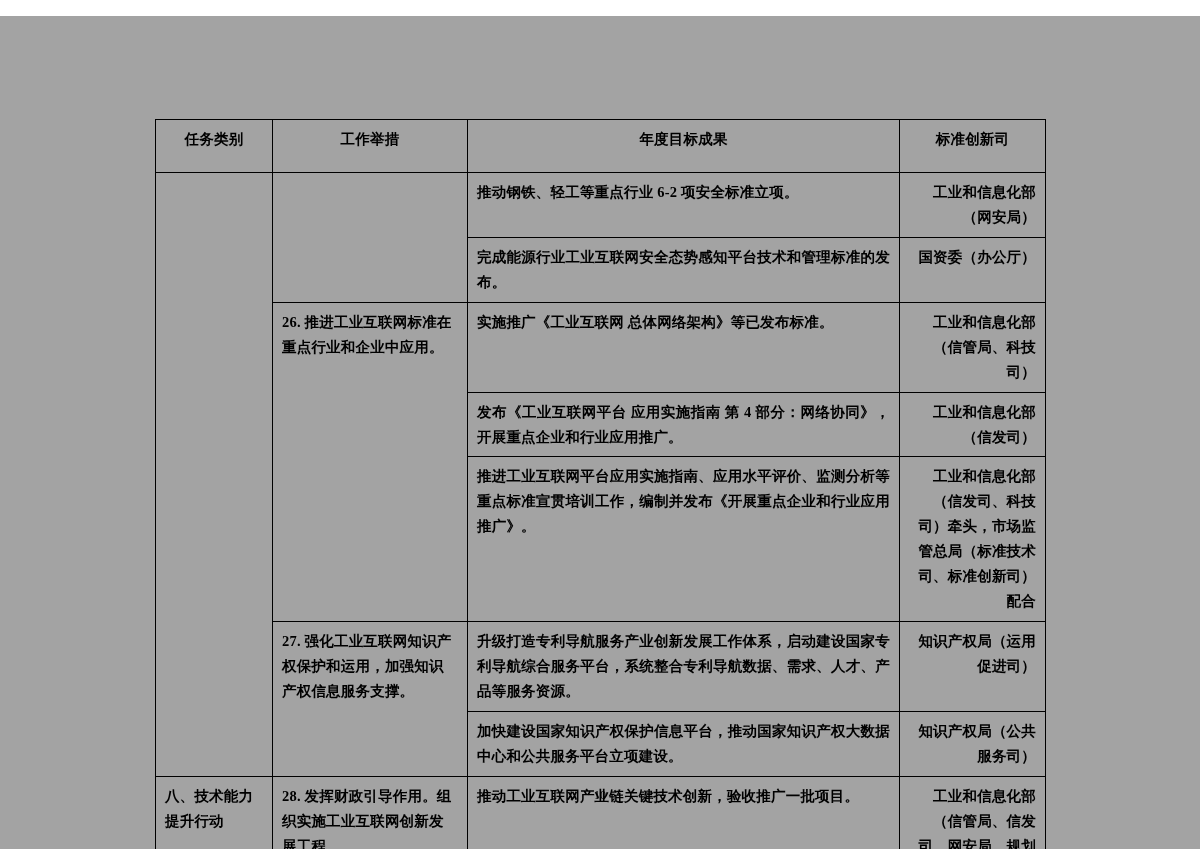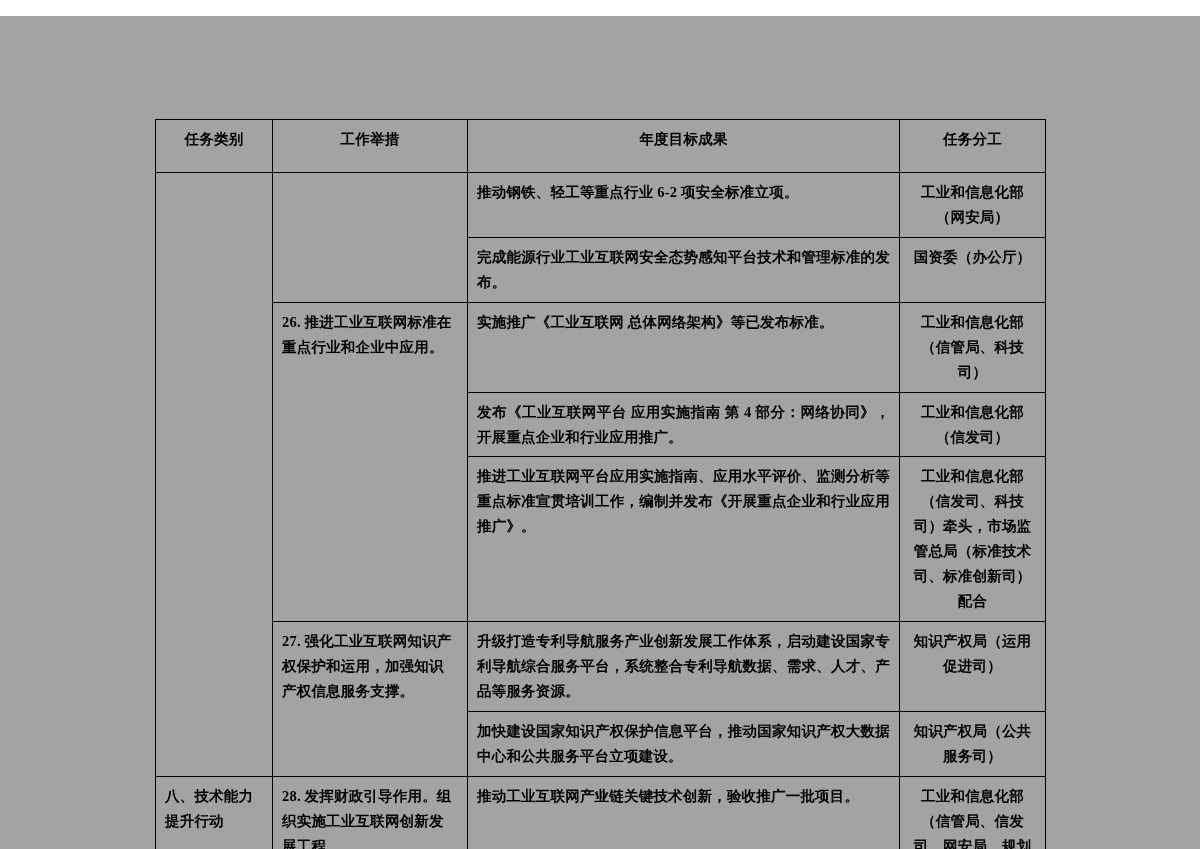--- a/index.html
+++ b/index.html
@@ -62,21 +62,21 @@
   td.meas-cell {
     text-align: left;
     vertical-align: top;
   }
   td.goal-cell {
     text-align: justify;
     text-justify: inter-ideograph;
     vertical-align: top;
   }
   td.div-cell {
-    text-align: center;
+    text-align: right;
     vertical-align: top;
   }
   .pad-top-mid { padding-top: 18px; }
   .meas-26 { padding-top: 105px; margin-left: 28px; }
   .meas-27 { padding-top: 18px; }
   .goal-tall { padding-top: 16px; padding-bottom: 16px; }
   .page-number {
     position: absolute;
     left: 0;
     top: 772px;
@@ -98,21 +98,21 @@
         <col class="col-cat">
         <col class="col-meas">
         <col class="col-goal">
         <col class="col-div">
       </colgroup>
       <thead>
         <tr>
           <th>任务类别</th>
           <th>工作举措</th>
           <th>年度目标成果</th>
-          <th>任务分工</th>
+          <th>标准创新司</th>
         </tr>
       </thead>
       <tbody>
         <tr>
           <td class="cat-cell" rowspan="7"></td>
           <td class="meas-cell" rowspan="2"></td>
           <td class="goal-cell pad-top-mid">推动钢铁、轻工等重点行业 6-2 项安全标准立项。</td>
           <td class="div-cell">工业和信息化部（网安局）</td>
         </tr>
         <tr>

